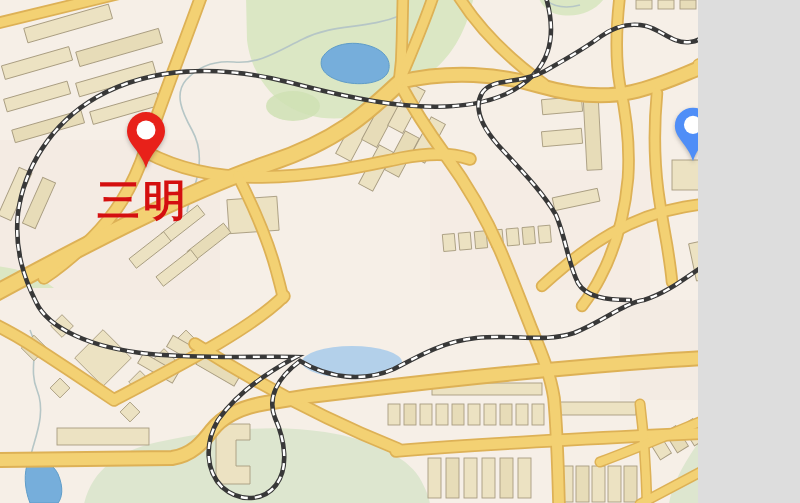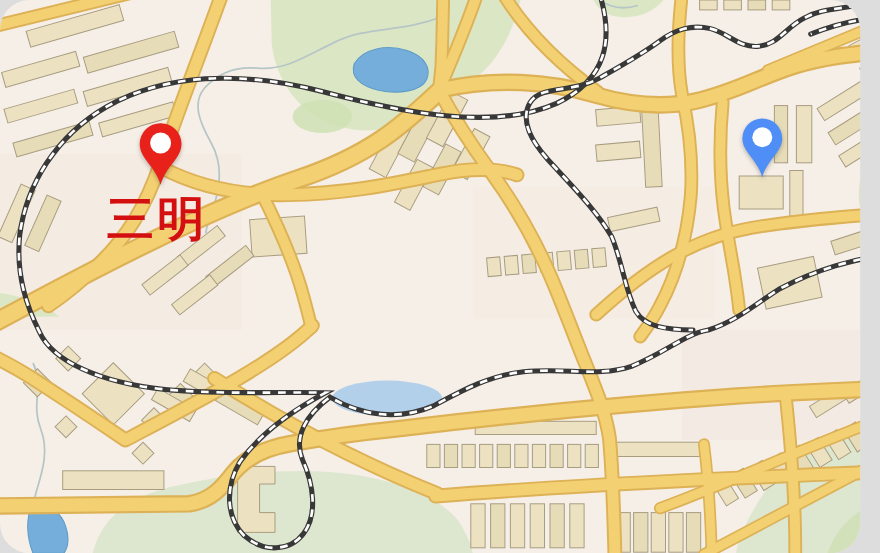--- a/index.html
+++ b/index.html
@@ -1,17 +1,17 @@
 <!DOCTYPE html>
 <html><head>
 <meta charset="utf-8">
 <style>
   html,body{margin:0;padding:0;background:#ddd;}
-  .stage{position:relative;width:782px;height:503px;overflow:hidden;
-         font-family:"Liberation Sans","DejaVu Sans",sans-serif;background:#f6efe7;border-radius:27px;}
+  .stage{position:relative;width:698px;height:503px;overflow:hidden;
+         font-family:"Liberation Sans","DejaVu Sans",sans-serif;background:#f6efe7;}
   .map-bg{position:absolute;left:0;top:0;width:800px;height:503px;filter:blur(0.4px);}
   
   .rc{fill:none;stroke:#ddb156;stroke-linecap:round;stroke-linejoin:round;}
   .rf{fill:none;stroke:#f3d173;stroke-linecap:round;stroke-linejoin:round;}
   
   .rwb{fill:none;stroke:#383838;stroke-width:4.6;stroke-linecap:round;}
   .rwd{fill:none;stroke:#ffffff;stroke-width:2.4;stroke-dasharray:7 7;stroke-linecap:butt;}
   
   .bA{fill:#ece2c2;stroke:#a89c80;stroke-width:0.9;}
   .bB{fill:#e7dcb8;stroke:#a89c80;stroke-width:0.9;}

